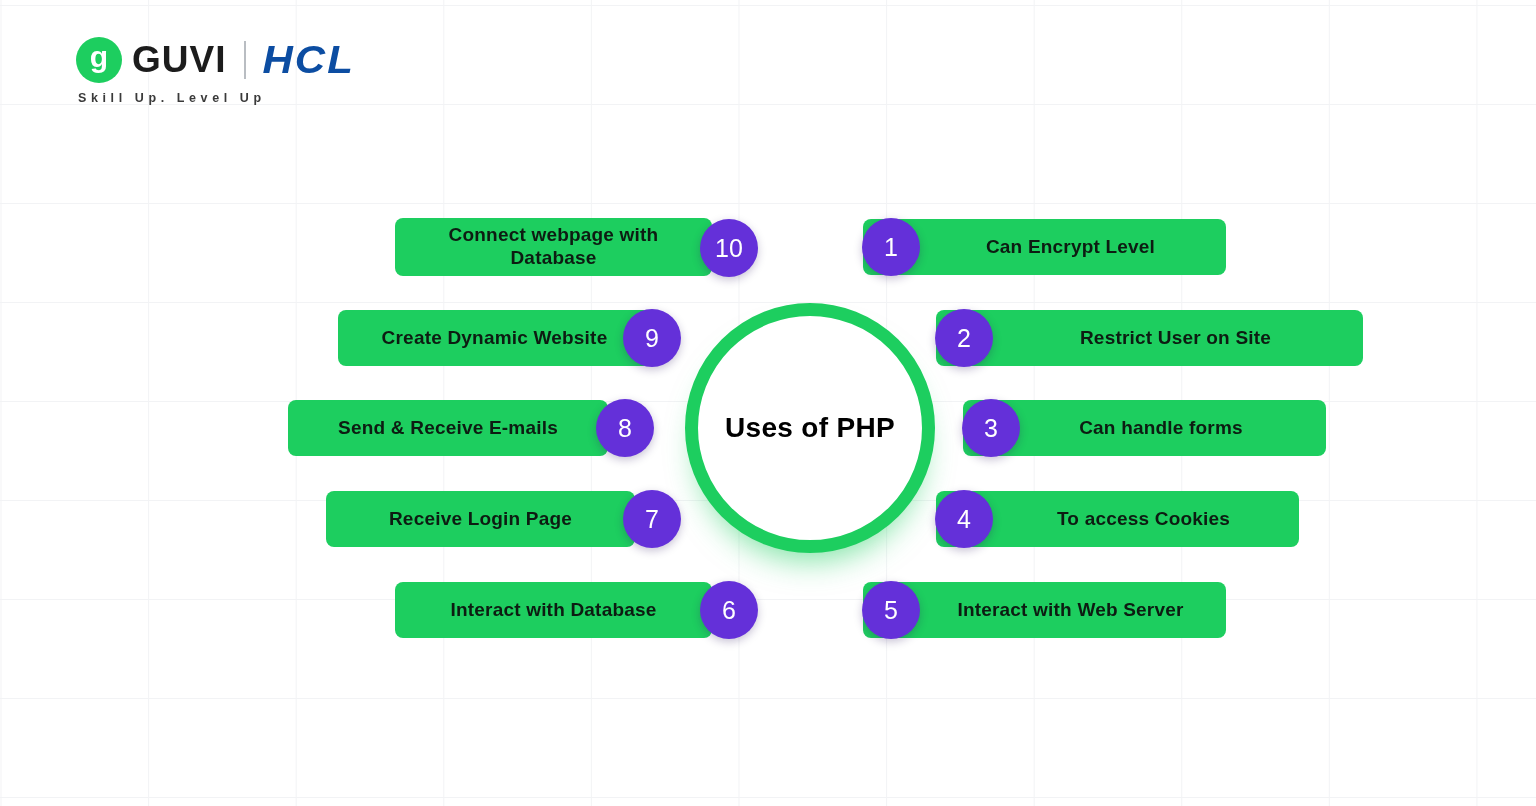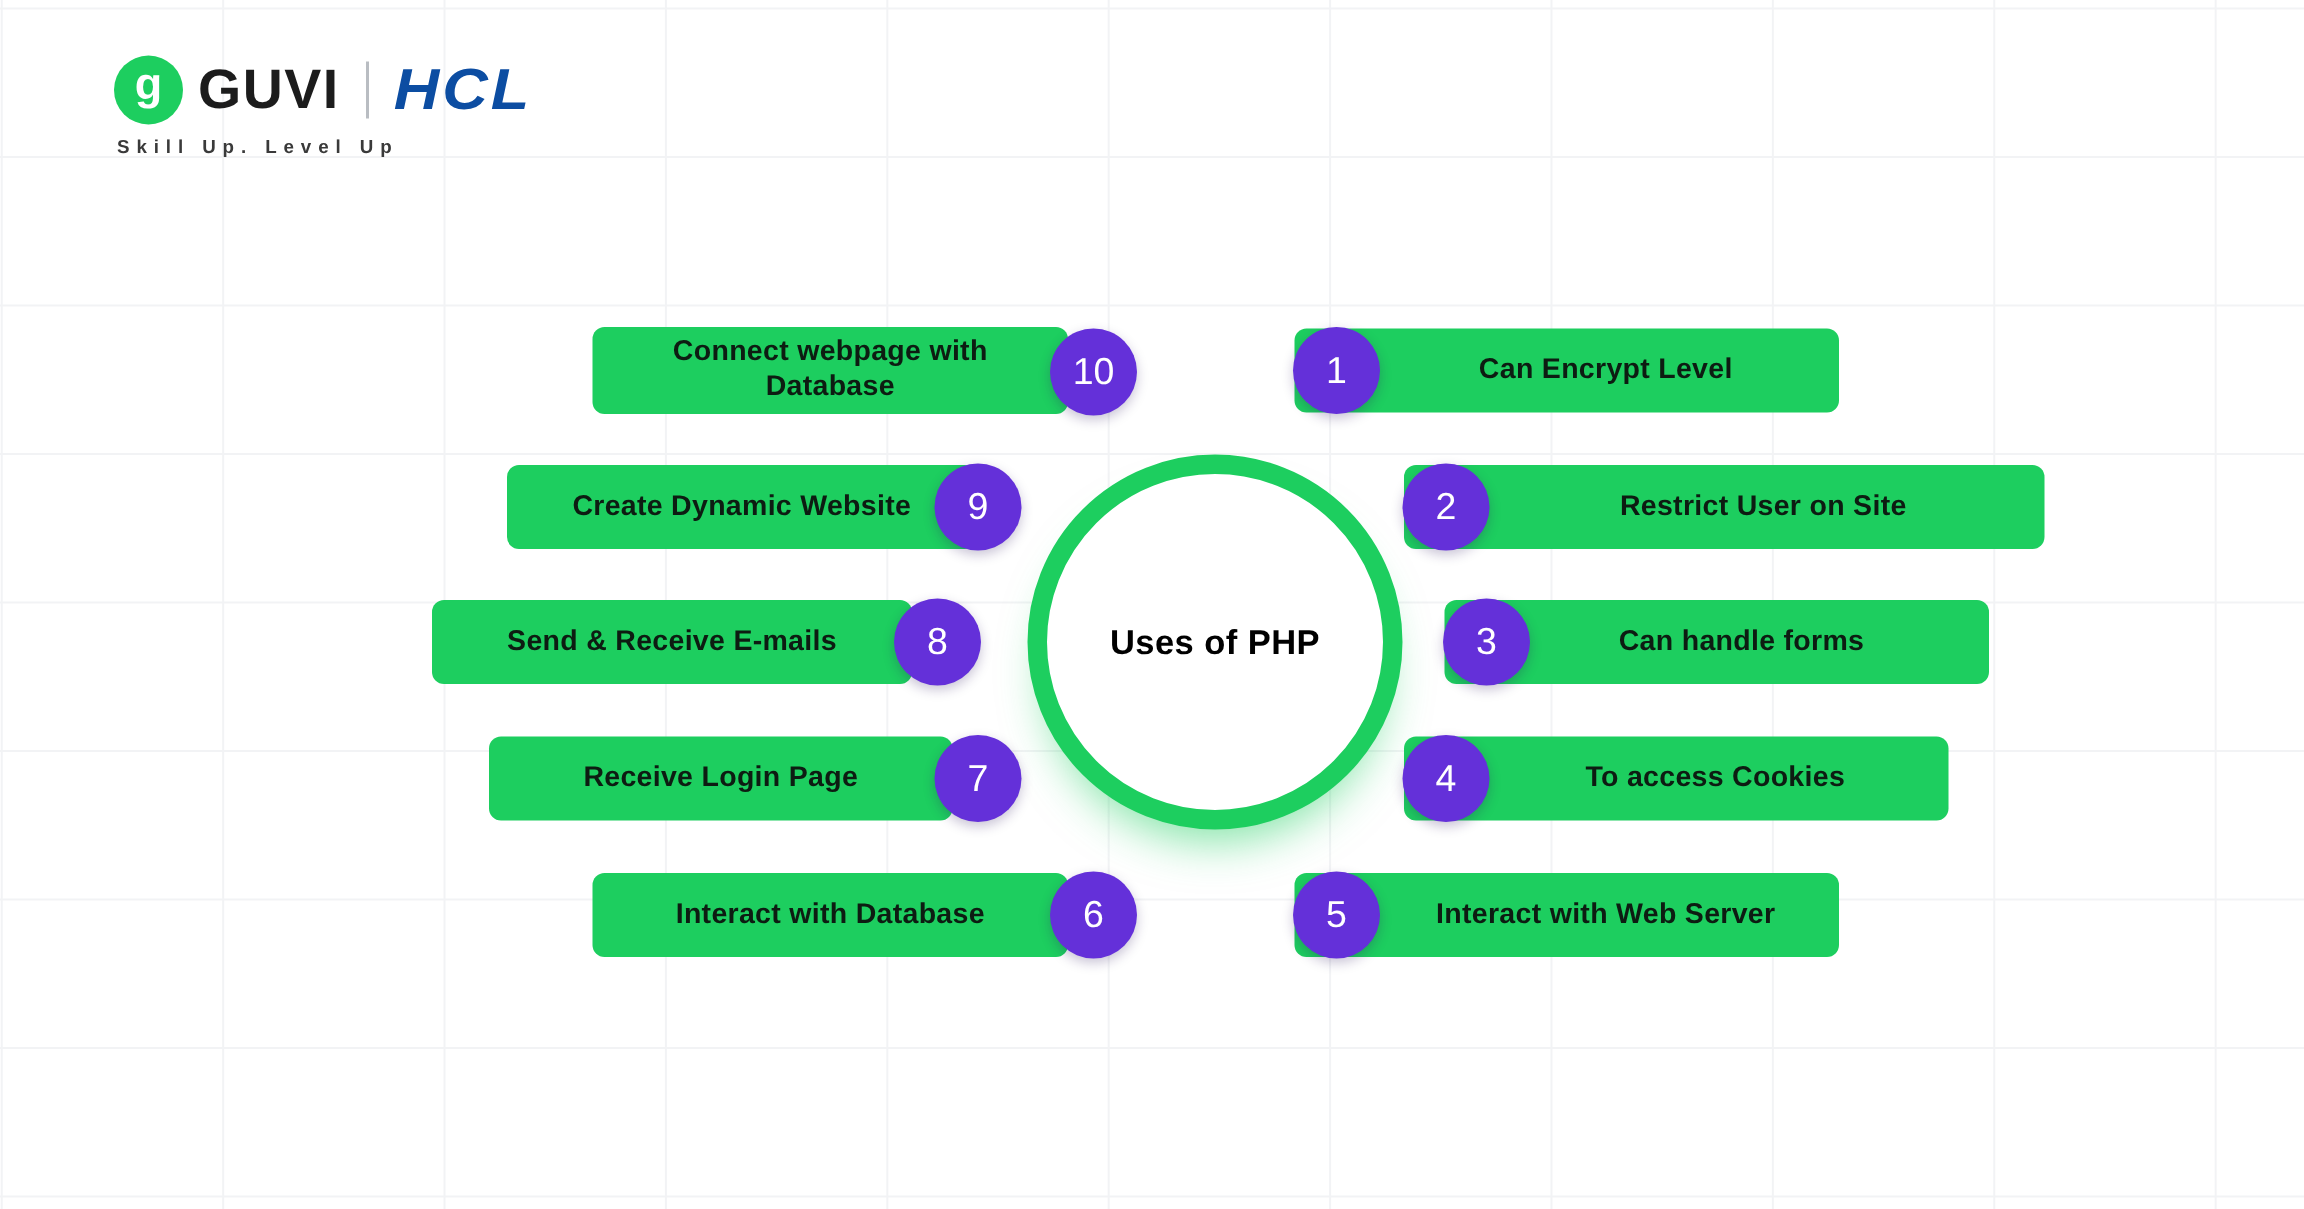--- a/index.html
+++ b/index.html
@@ -51,21 +51,21 @@
   
   .center-circle {
     position: absolute; left: 685px; top: 303px;
     width: 250px; height: 250px; border-radius: 50%;
     background: #ffffff;
     border: 13px solid var(--color-green, #1DCE5F);
     box-shadow: 0 20px 30px -12px rgba(29, 206, 95, 0.55);
     display: flex; align-items: center; justify-content: center;
   }
   .center-title {
-    font-size: 23px; font-weight: 700; color: #000000;
+    font-size: 28px; font-weight: 700; color: #000000;
     letter-spacing: 0.3px;
   }
 
   
   .bar {
     position: absolute;
     background: var(--color-green, #1DCE5F);
     border-radius: 8px;
     display: flex; align-items: center; justify-content: center;
     text-align: center;

